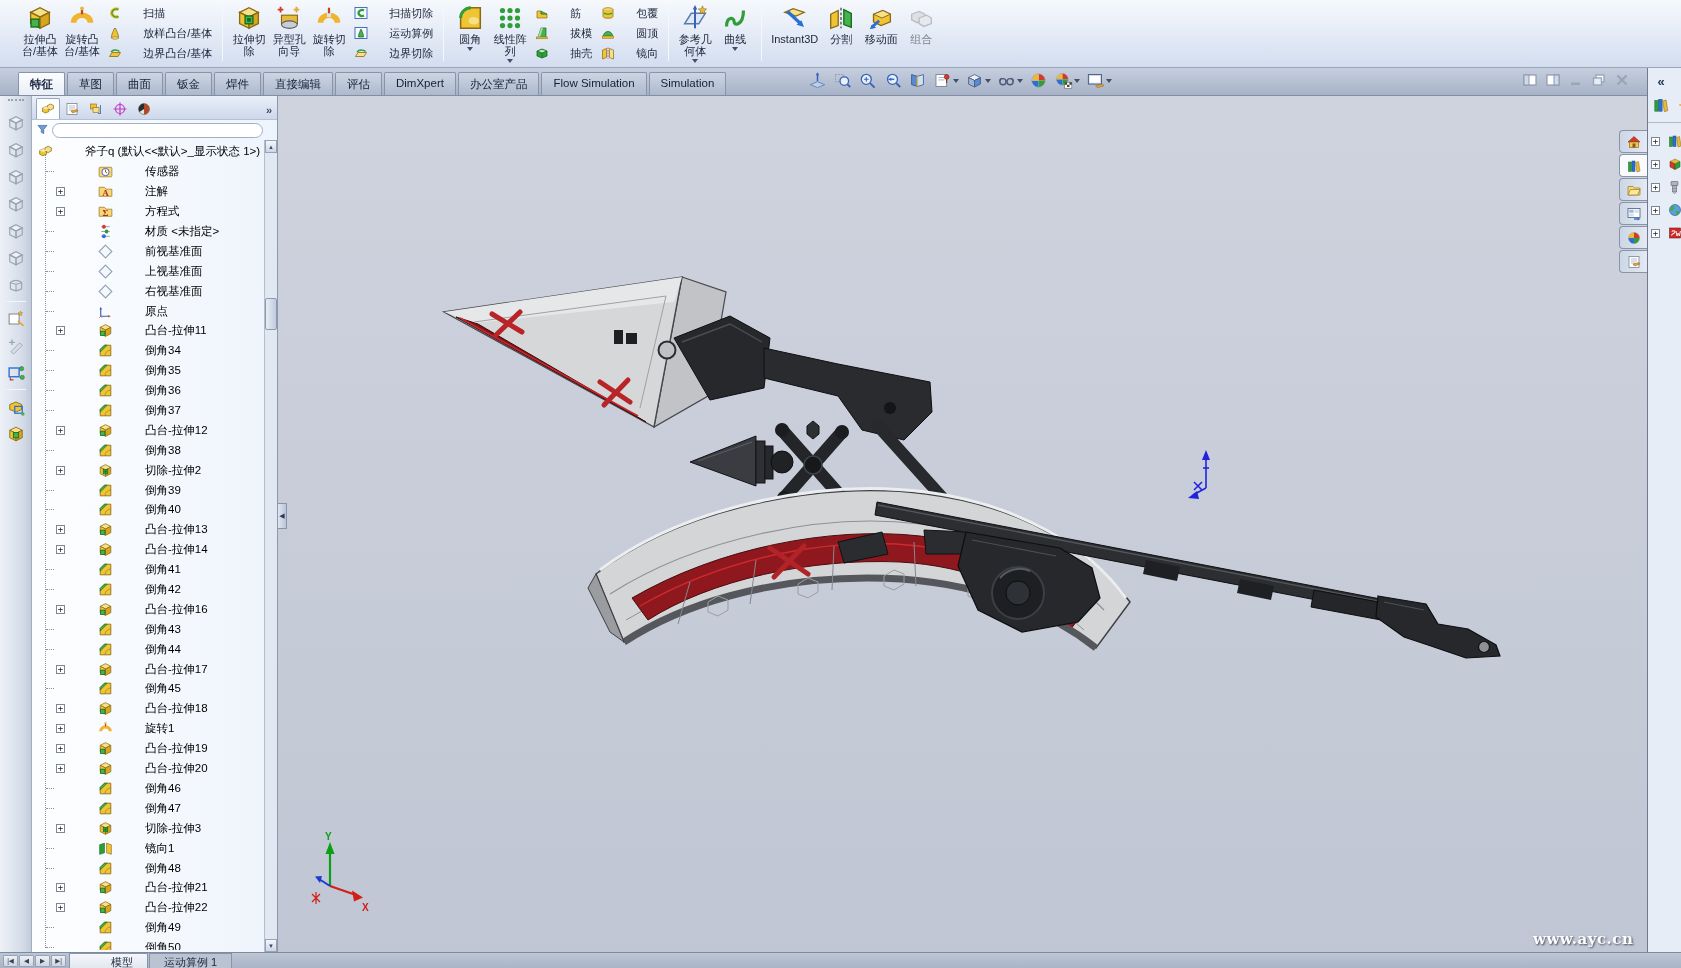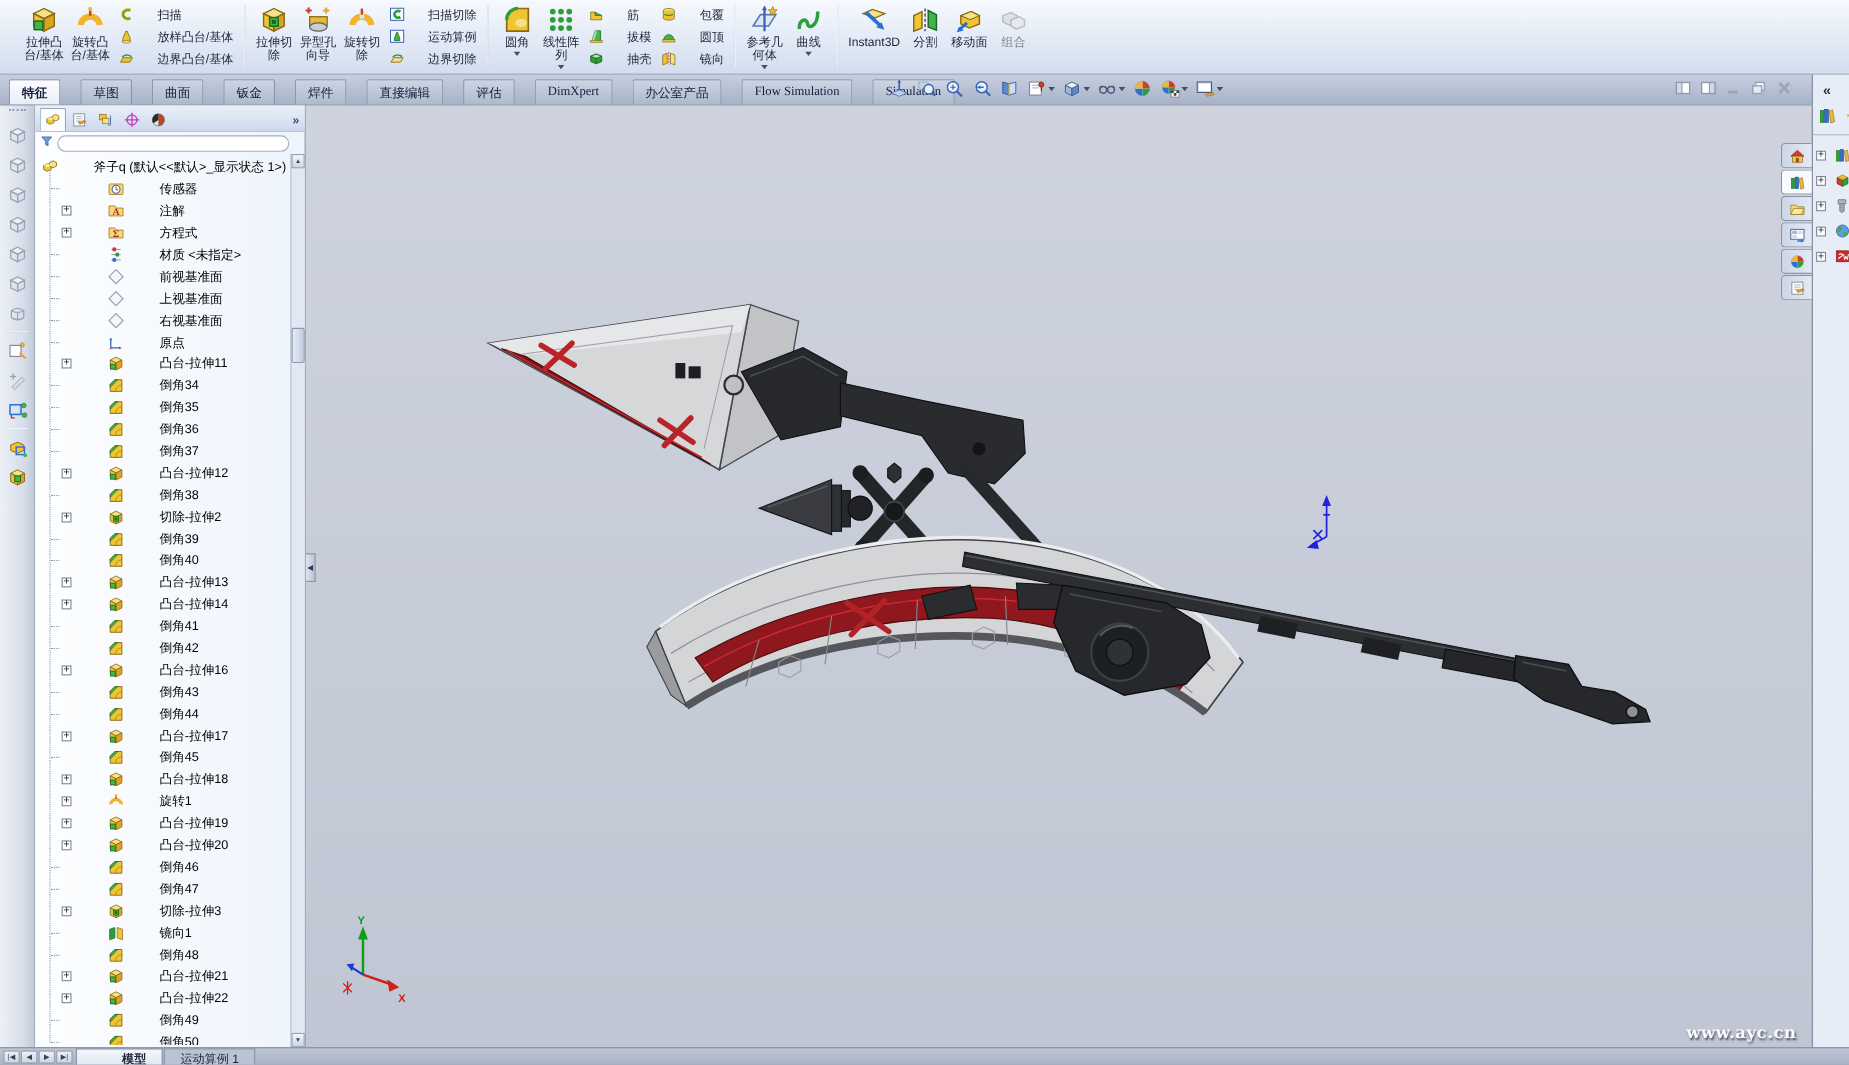--- a/index.html
+++ b/index.html
@@ -17,21 +17,21 @@
   .bigbtn .bicon{width:30px;height:30px;display:flex;align-items:center;justify-content:center;}
   .bigbtn .bline{font-size:11px;line-height:12px;text-align:center;white-space:nowrap;}
   .bigbtn.disabled{opacity:.55;filter:grayscale(.9);}
   .dd{width:0;height:0;border-left:3.5px solid transparent;border-right:3.5px solid transparent;border-top:4px solid #44506a;margin-top:2px;}
   .smallcol{display:flex;flex-direction:column;justify-content:space-between;padding:2px 1px;height:64px;}
   .smallbtn{display:flex;align-items:center;gap:20px;height:20px;padding:0 3px;white-space:nowrap;cursor:default;}
   .smallbtn .sicon{width:16px;height:16px;display:flex;align-items:center;justify-content:center;}
   
   .tabrow{position:absolute;left:0;top:68px;width:1681px;height:28px;
           background:linear-gradient(#c6cfdf,#a7b2c7);border-bottom:1px solid #828ea4;}
-  .cmtabs{position:absolute;left:8px;bottom:0;display:flex;gap:18px;font-family:Liberation Serif, serif;}
+  .cmtabs{position:absolute;left:18px;bottom:0;display:flex;gap:2px;}
   .cmtab{padding:4px 11px 3px 11px;font-size:11.5px;color:#13203a;background:linear-gradient(#ccd5e3,#aeb9cd);
          border:1px solid #8894a8;border-bottom:none;border-radius:2px 2px 0 0;cursor:default;white-space:nowrap;}
   .cmtab.active{background:linear-gradient(#fcfdff,#e9eef7);font-weight:bold;}
   .headsup{position:absolute;left:806px;top:2px;display:flex;align-items:center;gap:2px;}
   .hu-item{display:flex;align-items:center;gap:1px;padding:1px 2px;border-radius:2px;cursor:default;}
   .hu-item .dd{margin-top:0;border-top-color:#3c4burger;}
   .winbtns{position:absolute;left:1521px;top:4px;display:flex;gap:6px;}
   .winbtn{width:17px;height:15px;display:flex;align-items:center;justify-content:center;cursor:default;}
   
   .leftbar{position:absolute;left:0;top:96px;width:32px;height:856px;
@@ -87,21 +87,21 @@
           border-radius:4px 0 0 4px;display:flex;align-items:center;justify-content:center;cursor:pointer;}
   .tp-tab.active{background:#f8fafd;}
   
   .bottombar{position:absolute;left:0;top:952px;width:1681px;height:16px;background:linear-gradient(#bdc6d4,#a9b4c6);
              border-top:1px solid #7e8aa0;display:flex;align-items:stretch;}
   .navbtns{display:flex;gap:1px;align-items:center;padding:1px 3px;}
   .navbtn{width:15px;height:12px;background:linear-gradient(#eef1f6,#cc d5e2);background:linear-gradient(#eef1f6,#ccd5e2);
           border:1px solid #98a2b4;border-radius:1px;font-size:6.5px;color:#3a4250;display:flex;align-items:center;justify-content:center;cursor:pointer;}
   .btab{padding:1px 14px 0 14px;font-size:11px;display:flex;align-items:flex-start;justify-content:center;cursor:pointer;
         border:1px solid #8894a8;border-bottom:none;background:#b9c3d2;color:#202a3c;margin-right:1px;}
-  .btab.active{background:linear-gradient(#f4f6fa,#e2e8f1);font-weight:bold;padding-left:41px;}
+  .btab.active{background:linear-gradient(#f4f6fa,#e2e8f1);font-weight:normal;padding-left:41px;}
   svg{display:block;}
 </style>
 </head>
 <body>
 
 <div class="app">
 
   <div class="ribbon">
     <div class="ribbon-inner" id="ribbonGroups">
         <div class="rgroup">

